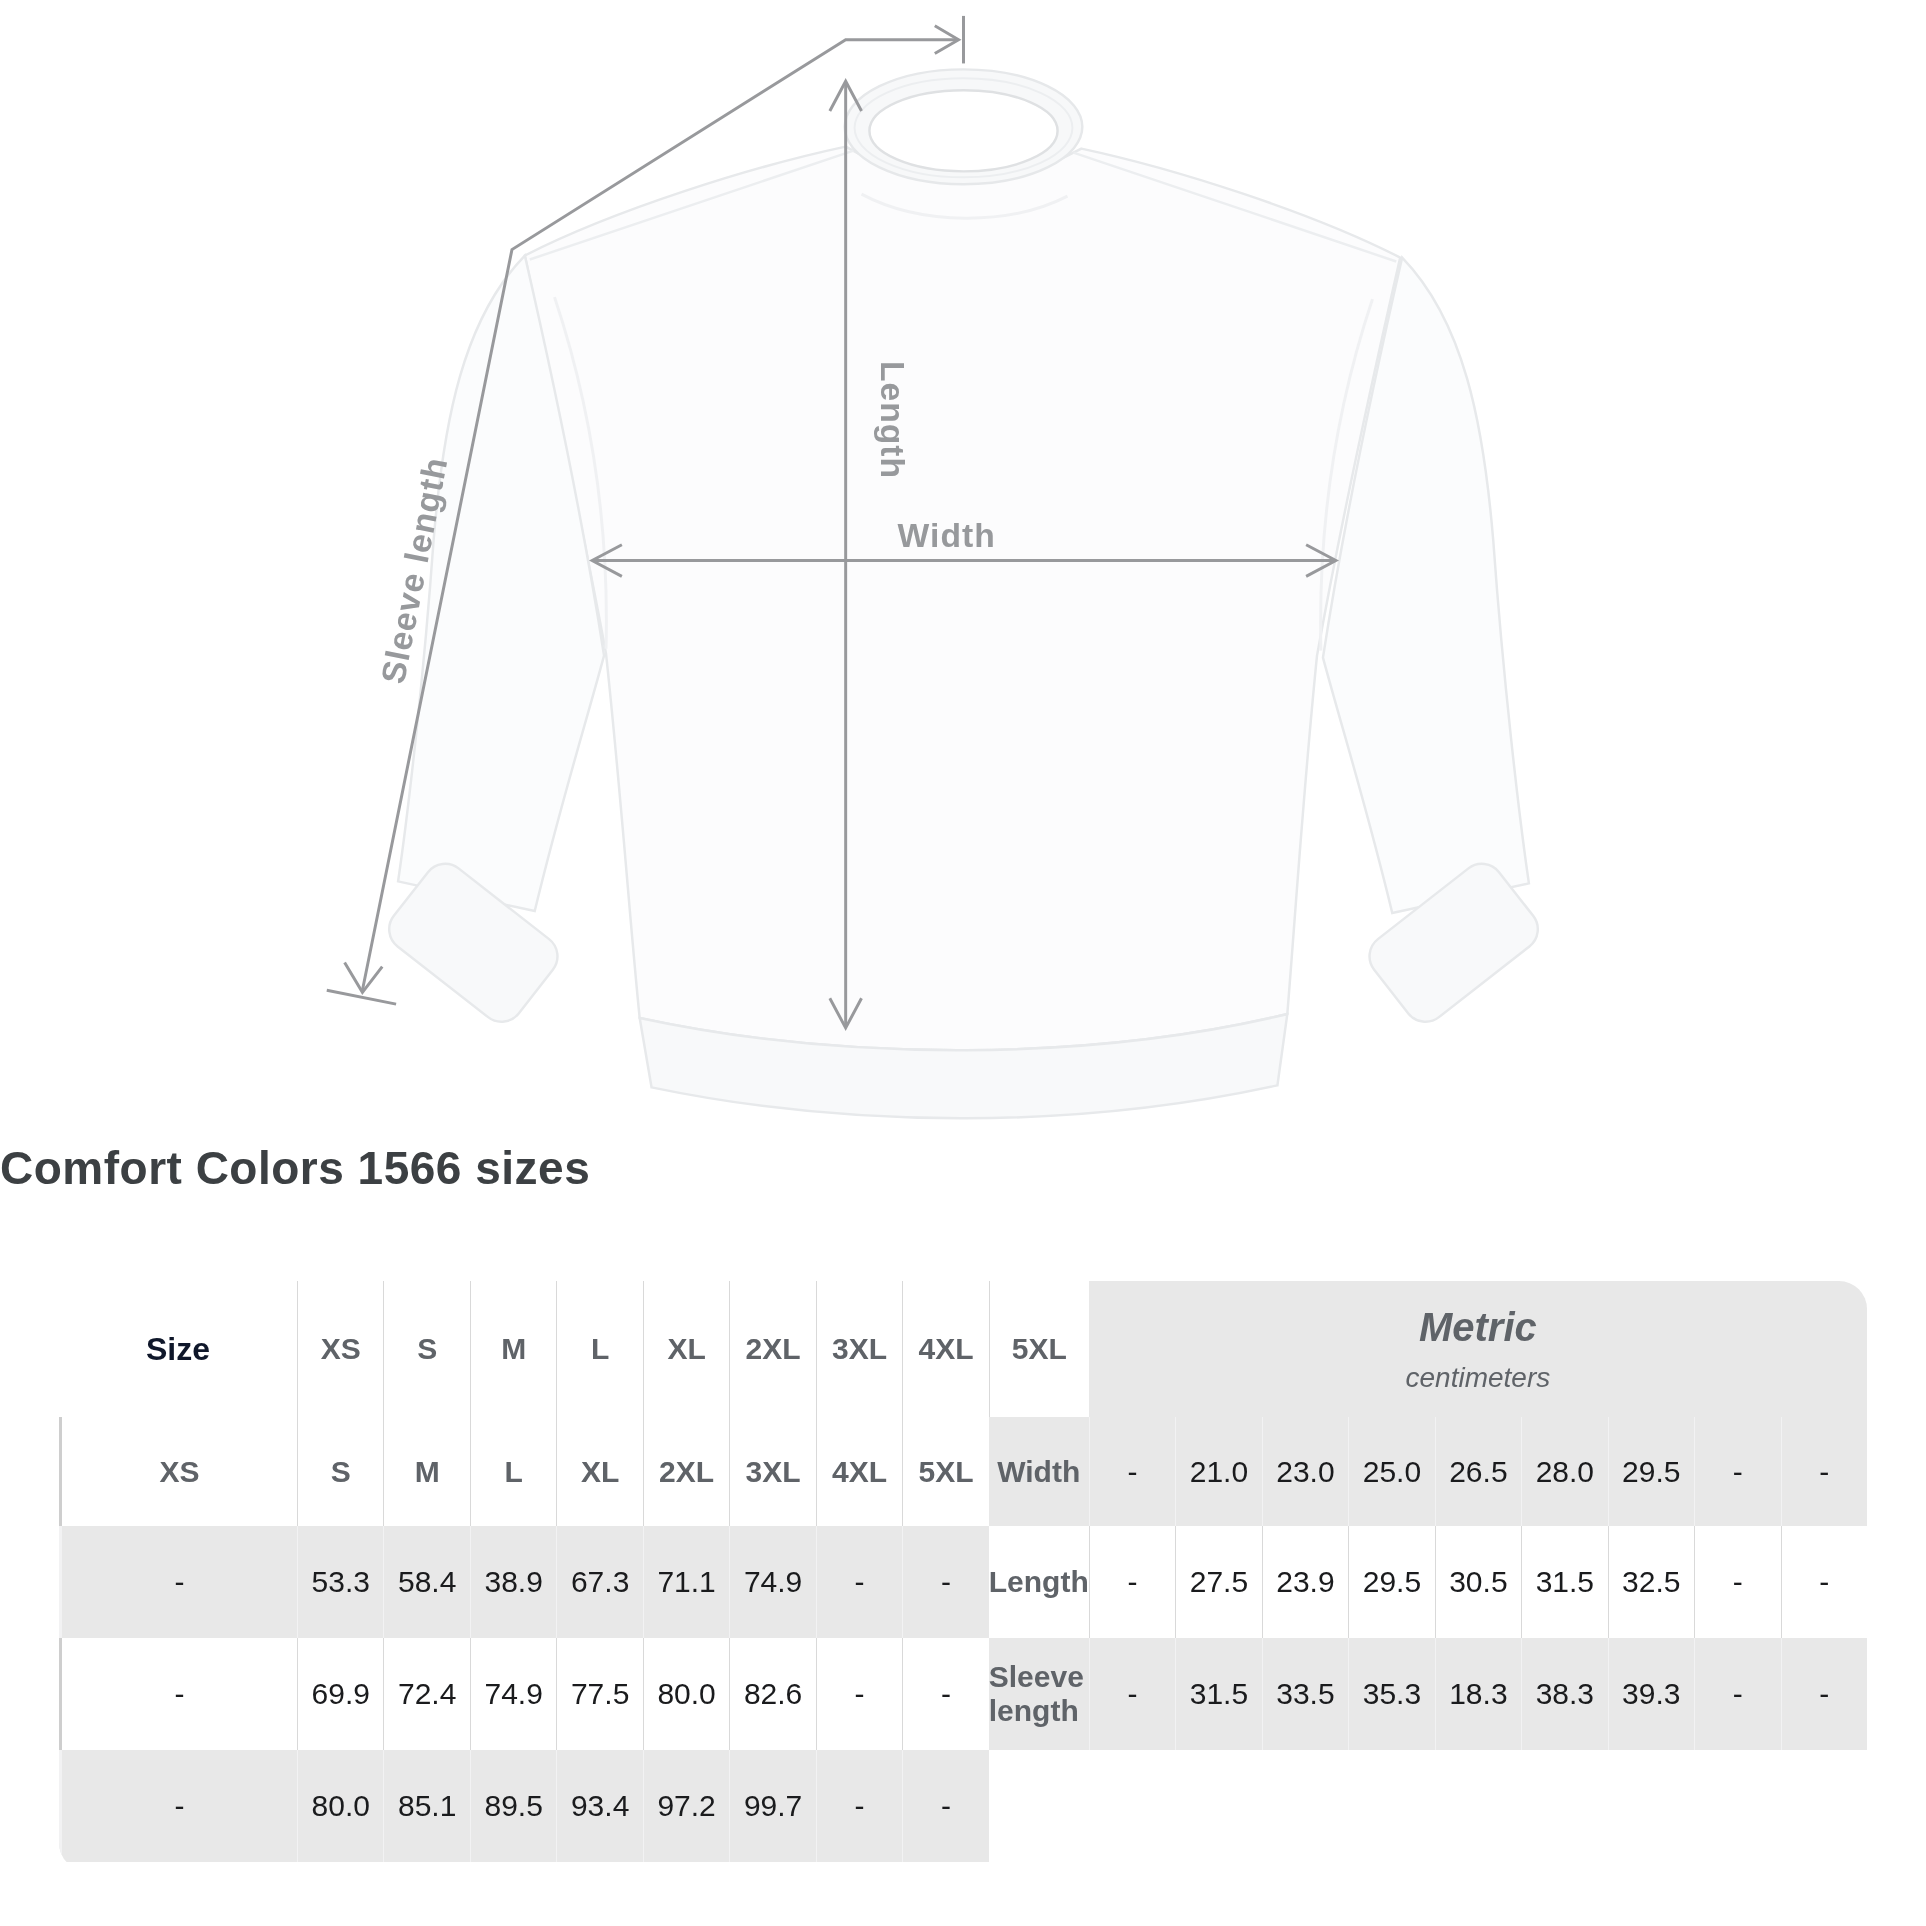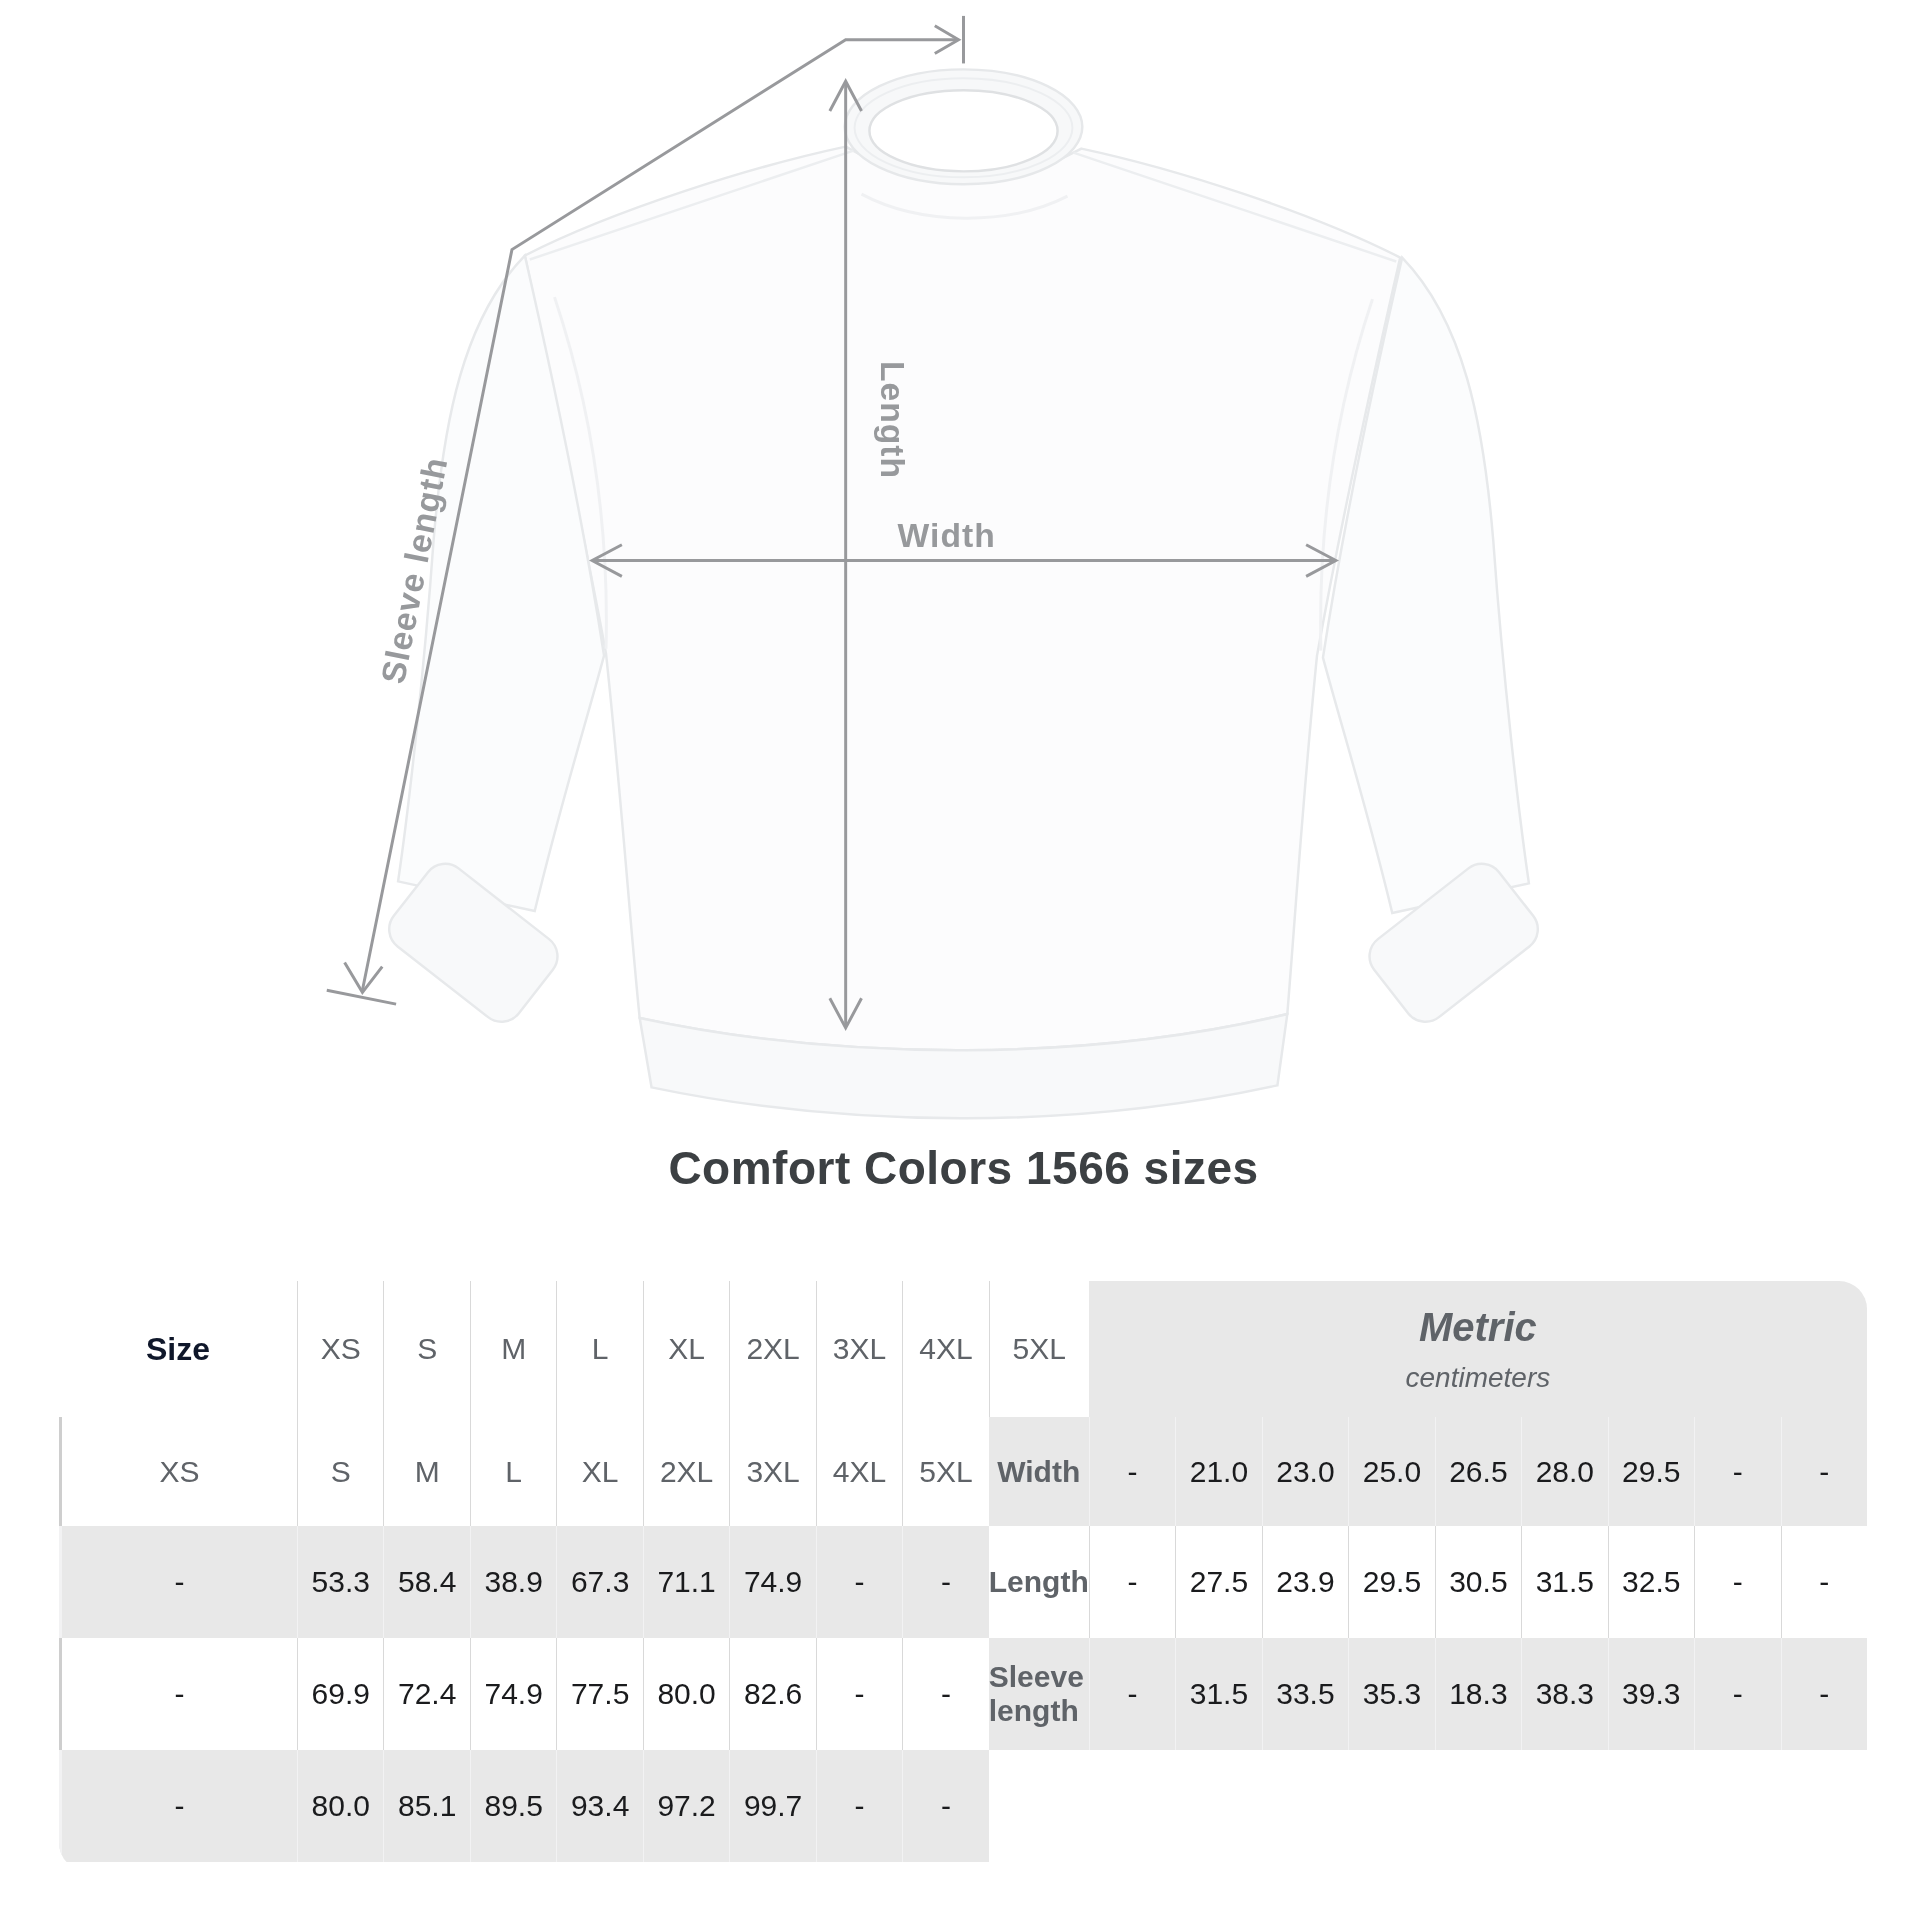--- a/index.html
+++ b/index.html
@@ -3,39 +3,39 @@
 <meta charset="utf-8">
 <style>
   html,body{margin:0;padding:0;background:#ffffff;}
   body{width:1927px;height:1927px;position:relative;overflow:hidden;
        font-family:"Liberation Sans", sans-serif;-webkit-font-smoothing:antialiased;}
 
   
   .figure-wrap{position:absolute;left:0;top:0;width:1927px;height:1129px;}
 
   
-  .heading{position:absolute;left:0;top:1141px;width:1927px;text-align:center;}
+  .heading{position:absolute;left:0;top:1141px;width:1927px;text-align:left;}
   .title{font-size:46px;font-weight:bold;color:#3c4043;letter-spacing:0.5px;}
   .subtitle{margin-top:22px;font-size:28px;font-style:italic;color:#5f6368;}
 
   
   .size-table{position:absolute;left:59px;top:1281px;width:1808px;height:590px;
       display:grid;grid-template-columns:238px repeat(18,1fr);
       grid-template-rows:136px 109px 112px 112px 112px;
       border-radius:28px;overflow:hidden;background:#ffffff;}
   .c{display:flex;align-items:center;justify-content:center;flex-direction:column;}
   .band{background:#e8e8e8;grid-row:1;}
   .band-imp{grid-column:1/11;}
   .band-met{grid-column:11/20;}
   .unit-title{font-size:40px;font-weight:bold;font-style:italic;color:#5f6368;}
   .unit-sub{margin-top:12px;font-size:28px;font-style:italic;color:#5f6368;}
   .grayrow{background:#e8e8e8;}
   .whiterow{background:#ffffff;}
   .size-head{font-size:32px;font-weight:bold;color:#0f172a;}
-  .sz{font-size:30px;font-weight:normal;color:#5f6368;}
+  .sz{font-size:30px;font-weight:bold;color:#5f6368;}
   .rowlab{font-size:30px;font-weight:bold;color:#5f6368;}
   .val{font-size:30px;color:#1a1b1d;}
   
   .vl-w{border-left:1px solid #d9d9d9;}
   .vt-w{border-left:3px solid #cecece;}
   .vl-g{border-left:1px solid #f2f2f3;}
   .vt-g{border-left:3px solid #f2f2f3;}
 </style>
 </head>
 <body>

